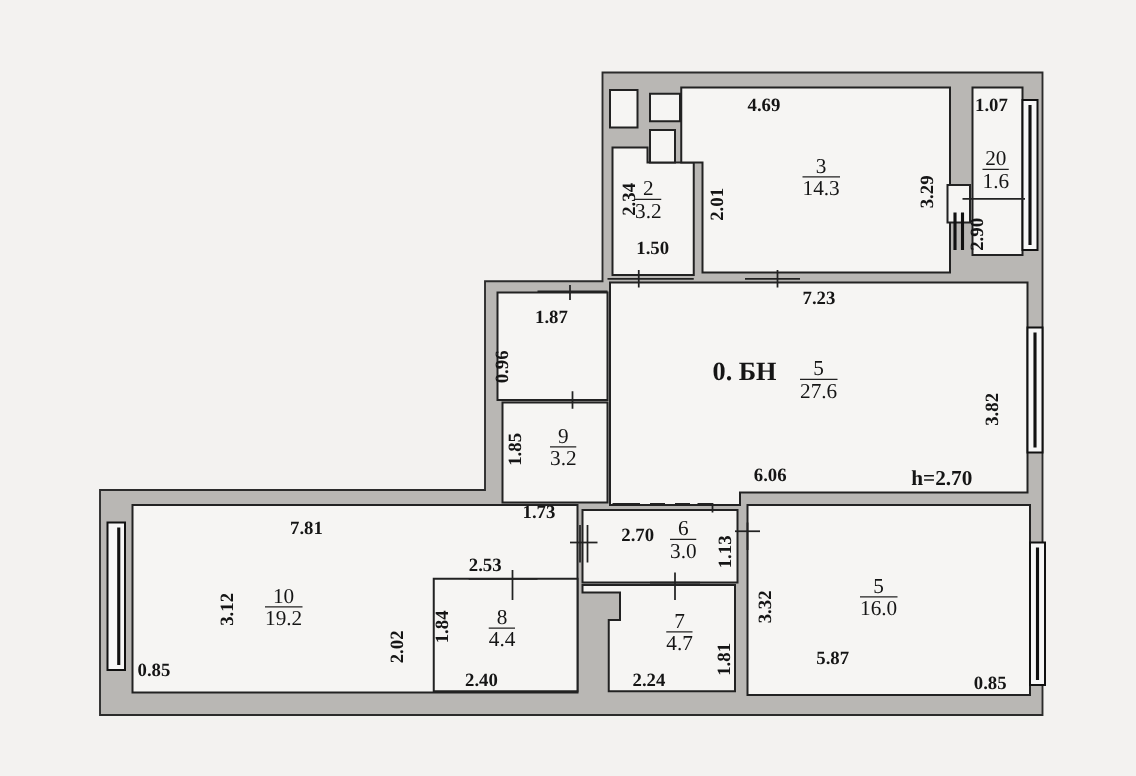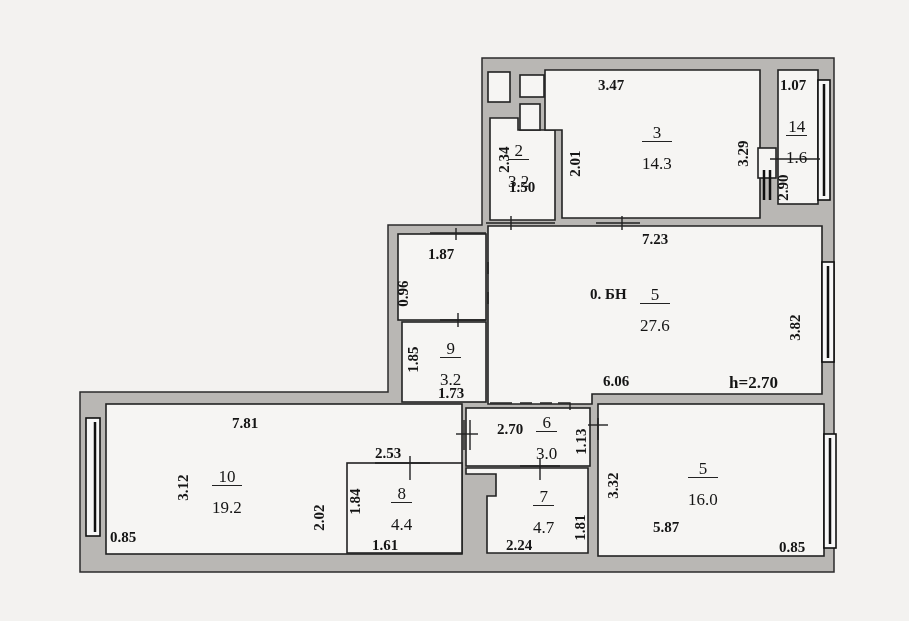--- a/index.html
+++ b/index.html
@@ -14,21 +14,21 @@
   .room { fill: #f6f5f3; stroke: #222; stroke-width: 1.6; }
   .thin { stroke: #222; stroke-width: 1.4; fill: none; }
   .win { fill: #f7f7f7; stroke: #111; stroke-width: 1.6; }
   .winbar { stroke: #111; stroke-width: 2.5; }
   .lbl {
     position: absolute; color: #151515; font-weight: bold;
     font-size: 15px; line-height: 1; white-space: nowrap;
     font-family: "Liberation Serif", "DejaVu Serif", serif;
   }
   .num { font-size: 17px; font-weight: normal; text-align: center; }
-  .area { font-size: 17px; font-weight: normal; border-top: 1.5px solid #222; padding-top: 13px; text-align: center; }
+  .area { font-size: 17px; font-weight: normal; border-top: 1.5px solid #222; padding-top: 0; text-align: center; }
   .rot { transform: rotate(-90deg); transform-origin: center center; }
   .room-tag { position: absolute; display: flex; flex-direction: column; align-items: center; }
 </style>
 </head>
 <body>
 
 <svg id="plan" viewBox="0 0 909 621" xmlns="http://www.w3.org/2000/svg">
 
   <path class="wall" d="M482,58 L834,58 L834,572 L80,572 L80,392 L388,392 L388,225 L482,225 Z"></path>
 
@@ -91,73 +91,73 @@
     <line x1="488" y1="262" x2="488" y2="274"></line>
       <line x1="488" y1="292" x2="488" y2="304"></line>
   </g>
 </svg>
 
 <div class="room-tag" style="left:508px;top:142px;">
   <span class="lbl num" style="position:static">2</span>
   <span class="lbl area" style="position:static">3.2</span>
 </div>
 <span class="lbl rot" style="left:491px;top:152px;">2.34</span>
-<span class="lbl" style="left:509px;top:180px;">1.50</span>
+<span class="lbl" style="left:509px;top:192px;">1.50</span>
 
 <div class="room-tag" style="left:642px;top:124px;">
   <span class="lbl num" style="position:static">3</span>
   <span class="lbl area" style="position:static">14.3</span>
 </div>
-<span class="lbl" style="left:598px;top:78px;">3.47</span>
+<span class="lbl" style="left:598px;top:78px;">4.69</span>
 <span class="lbl rot" style="left:562px;top:156px;">2.01</span>
 
 <span class="lbl" style="left:780px;top:78px;">1.07</span>
 <div class="room-tag" style="left:786px;top:118px;">
-  <span class="lbl num" style="position:static">14</span>
+  <span class="lbl num" style="position:static">20</span>
   <span class="lbl area" style="position:static">1.6</span>
 </div>
 <span class="lbl rot" style="left:730px;top:146px;">3.29</span>
 <span class="lbl rot" style="left:770px;top:180px;">2.90</span>
 
 <span class="lbl" style="left:642px;top:232px;">7.23</span>
-<span class="lbl" style="left:590px;top:287px;font-size:15px;">0. БН</span>
+<span class="lbl" style="left:570px;top:287px;font-size:21px;">0. БН</span>
 <div class="room-tag" style="left:640px;top:286px;">
   <span class="lbl num" style="position:static">5</span>
   <span class="lbl area" style="position:static">27.6</span>
 </div>
 <span class="lbl rot" style="left:782px;top:320px;">3.82</span>
 <span class="lbl" style="left:603px;top:374px;">6.06</span>
 <span class="lbl" style="left:729px;top:374px;font-weight:bold;font-size:17px;text-align:center;">h=2.70</span>
 
 <span class="lbl" style="left:428px;top:247px;">1.87</span>
 <span class="lbl rot" style="left:390px;top:286px;">0.96</span>
 
 <div class="room-tag" style="left:440px;top:340px;">
   <span class="lbl num" style="position:static">9</span>
   <span class="lbl area" style="position:static">3.2</span>
 </div>
 <span class="lbl rot" style="left:400px;top:352px;">1.85</span>
-<span class="lbl" style="left:418px;top:386px;margin-left:20px;">1.73</span>
+<span class="lbl" style="left:418px;top:403px;">1.73</span>
 
 <span class="lbl" style="left:232px;top:416px;">7.81</span>
 <div class="room-tag" style="left:212px;top:468px;justify-content:space-between;">
   <span class="lbl num" style="position:static">10</span>
   <span class="lbl area" style="position:static">19.2</span>
 </div>
 <span class="lbl rot" style="left:170px;top:480px;">3.12</span>
 <span class="lbl" style="left:110px;top:530px;">0.85</span>
 
 <span class="lbl" style="left:375px;top:446px;">2.53</span>
 <div class="room-tag" style="left:391px;top:485px;">
   <span class="lbl num" style="position:static">8</span>
   <span class="lbl area" style="position:static">4.4</span>
 </div>
 <span class="lbl rot" style="left:342px;top:494px;">1.84</span>
 <span class="lbl rot" style="left:306px;top:510px;">2.02</span>
-<span class="lbl" style="left:372px;top:538px;">1.61</span>
+<span class="lbl" style="left:372px;top:538px;">2.40</span>
 
 <div class="room-tag" style="left:536px;top:414px;">
   <span class="lbl num" style="position:static">6</span>
   <span class="lbl area" style="position:static">3.0</span>
 </div>
 <span class="lbl" style="left:497px;top:422px;">2.70</span>
 <span class="lbl rot" style="left:568px;top:434px;">1.13</span>
 
 <div class="room-tag" style="left:533px;top:488px;">
   <span class="lbl num" style="position:static">7</span>

